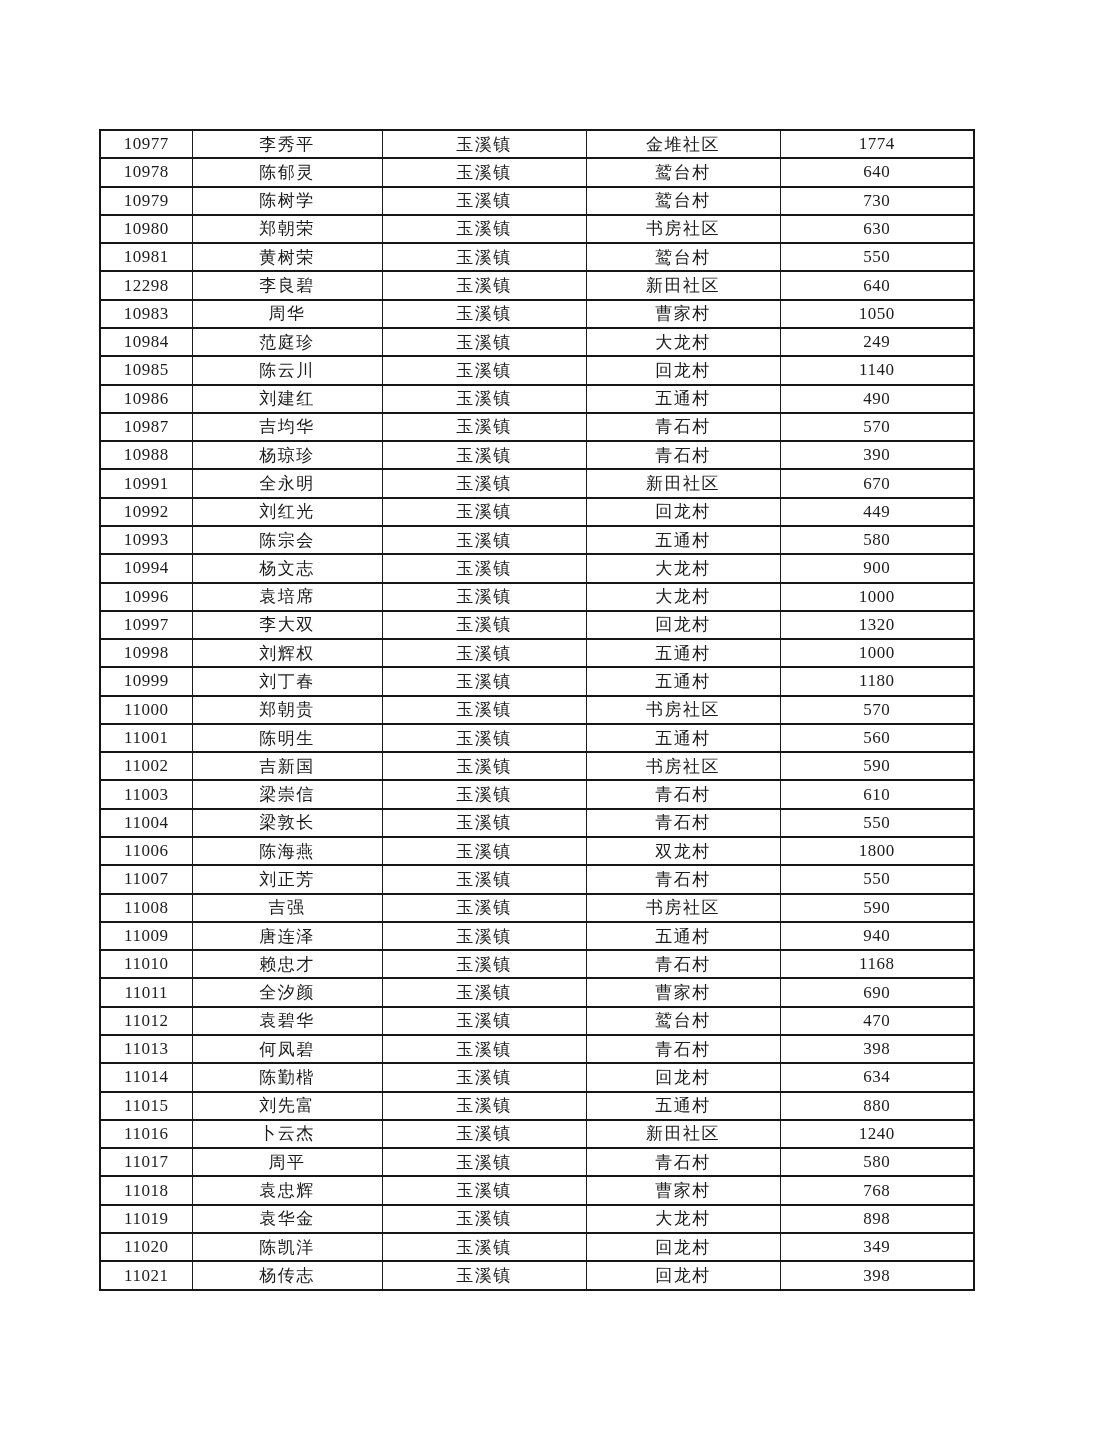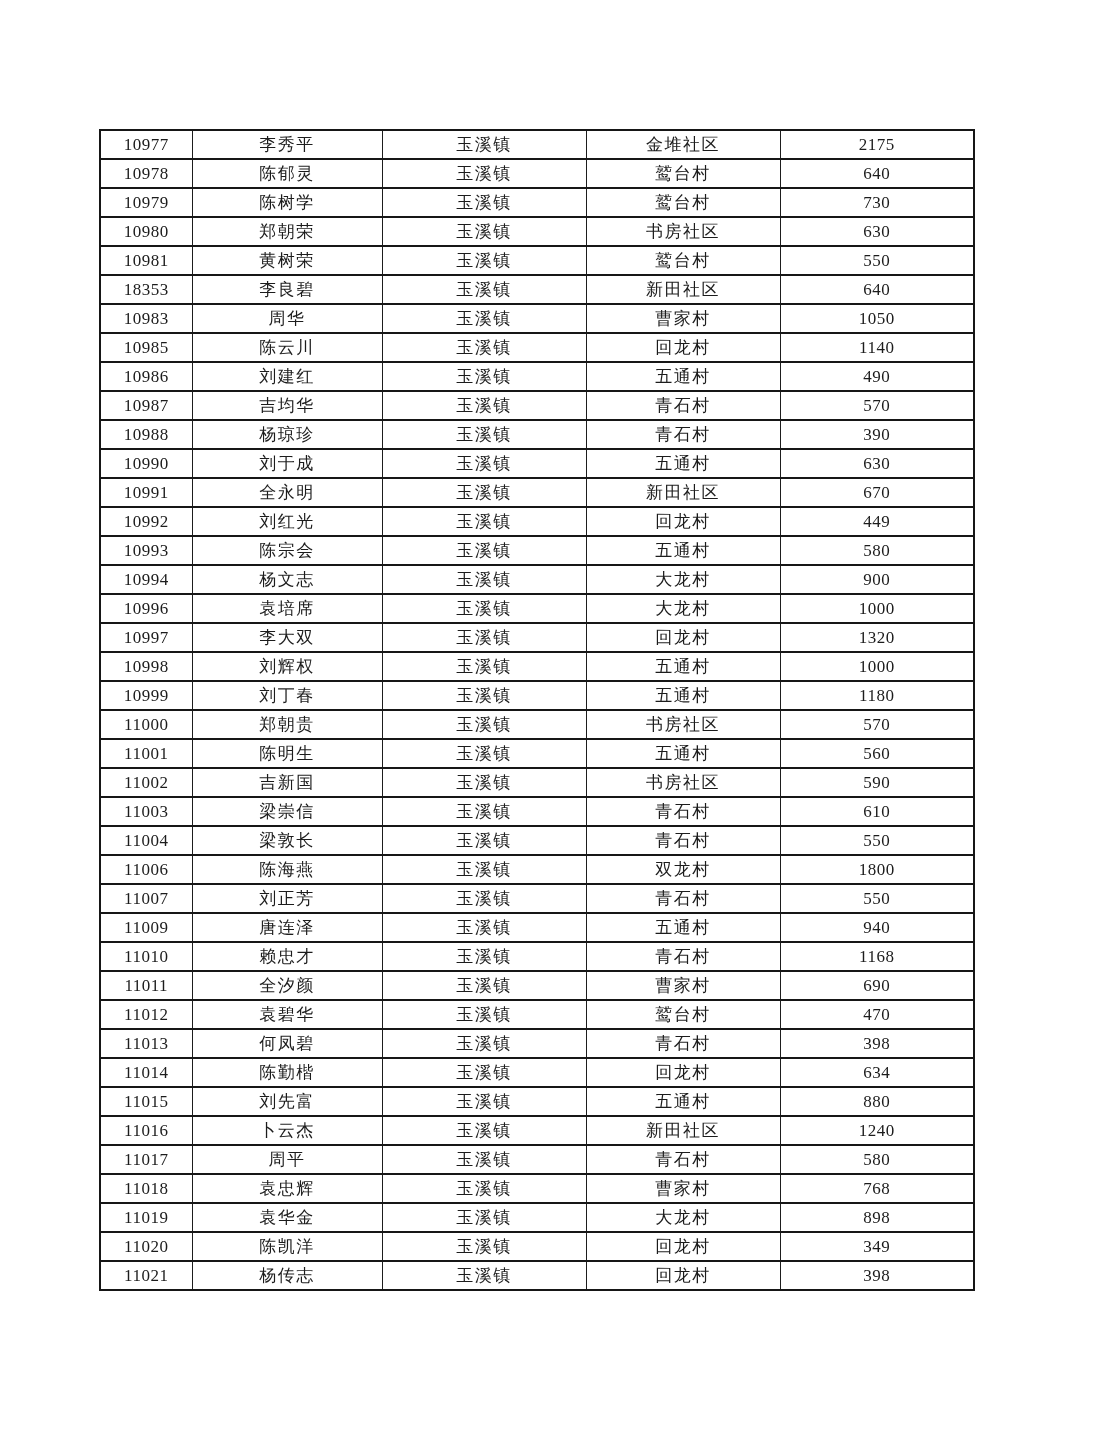--- a/index.html
+++ b/index.html
@@ -61,21 +61,21 @@
       <col style="width: 204px">
       <col style="width: 194px">
       <col style="width: 194px">
     </colgroup>
     <tbody id="table-body">
         <tr>
           <td class="cell-id">10977</td>
           <td class="cell-name">李秀平</td>
           <td class="cell-town">玉溪镇</td>
           <td class="cell-village">金堆社区</td>
-          <td class="cell-amount">2175</td>
+          <td class="cell-amount">1774</td>
         </tr>
         <tr>
           <td class="cell-id">10978</td>
           <td class="cell-name">陈郁灵</td>
           <td class="cell-town">玉溪镇</td>
           <td class="cell-village">鹫台村</td>
           <td class="cell-amount">640</td>
         </tr>
         <tr>
           <td class="cell-id">10979</td>
@@ -92,34 +92,41 @@
           <td class="cell-amount">630</td>
         </tr>
         <tr>
           <td class="cell-id">10981</td>
           <td class="cell-name">黄树荣</td>
           <td class="cell-town">玉溪镇</td>
           <td class="cell-village">鹫台村</td>
           <td class="cell-amount">550</td>
         </tr>
         <tr>
-          <td class="cell-id">18353</td>
+          <td class="cell-id">12298</td>
           <td class="cell-name">李良碧</td>
           <td class="cell-town">玉溪镇</td>
           <td class="cell-village">新田社区</td>
           <td class="cell-amount">640</td>
         </tr>
         <tr>
           <td class="cell-id">10983</td>
           <td class="cell-name">周华</td>
           <td class="cell-town">玉溪镇</td>
           <td class="cell-village">曹家村</td>
           <td class="cell-amount">1050</td>
         </tr>
         <tr>
+          <td class="cell-id">10984</td>
+          <td class="cell-name">范庭珍</td>
+          <td class="cell-town">玉溪镇</td>
+          <td class="cell-village">大龙村</td>
+          <td class="cell-amount">249</td>
+        </tr>
+        <tr>
           <td class="cell-id">10985</td>
           <td class="cell-name">陈云川</td>
           <td class="cell-town">玉溪镇</td>
           <td class="cell-village">回龙村</td>
           <td class="cell-amount">1140</td>
         </tr>
         <tr>
           <td class="cell-id">10986</td>
           <td class="cell-name">刘建红</td>
           <td class="cell-town">玉溪镇</td>
@@ -134,27 +141,20 @@
           <td class="cell-amount">570</td>
         </tr>
         <tr>
           <td class="cell-id">10988</td>
           <td class="cell-name">杨琼珍</td>
           <td class="cell-town">玉溪镇</td>
           <td class="cell-village">青石村</td>
           <td class="cell-amount">390</td>
         </tr>
         <tr>
-          <td class="cell-id">10990</td>
-          <td class="cell-name">刘于成</td>
-          <td class="cell-town">玉溪镇</td>
-          <td class="cell-village">五通村</td>
-          <td class="cell-amount">630</td>
-        </tr>
-        <tr>
           <td class="cell-id">10991</td>
           <td class="cell-name">全永明</td>
           <td class="cell-town">玉溪镇</td>
           <td class="cell-village">新田社区</td>
           <td class="cell-amount">670</td>
         </tr>
         <tr>
           <td class="cell-id">10992</td>
           <td class="cell-name">刘红光</td>
           <td class="cell-town">玉溪镇</td>
@@ -244,20 +244,27 @@
           <td class="cell-town">玉溪镇</td>
           <td class="cell-village">双龙村</td>
           <td class="cell-amount">1800</td>
         </tr>
         <tr>
           <td class="cell-id">11007</td>
           <td class="cell-name">刘正芳</td>
           <td class="cell-town">玉溪镇</td>
           <td class="cell-village">青石村</td>
           <td class="cell-amount">550</td>
+        </tr>
+        <tr>
+          <td class="cell-id">11008</td>
+          <td class="cell-name">吉强</td>
+          <td class="cell-town">玉溪镇</td>
+          <td class="cell-village">书房社区</td>
+          <td class="cell-amount">590</td>
         </tr>
         <tr>
           <td class="cell-id">11009</td>
           <td class="cell-name">唐连泽</td>
           <td class="cell-town">玉溪镇</td>
           <td class="cell-village">五通村</td>
           <td class="cell-amount">940</td>
         </tr>
         <tr>
           <td class="cell-id">11010</td>

